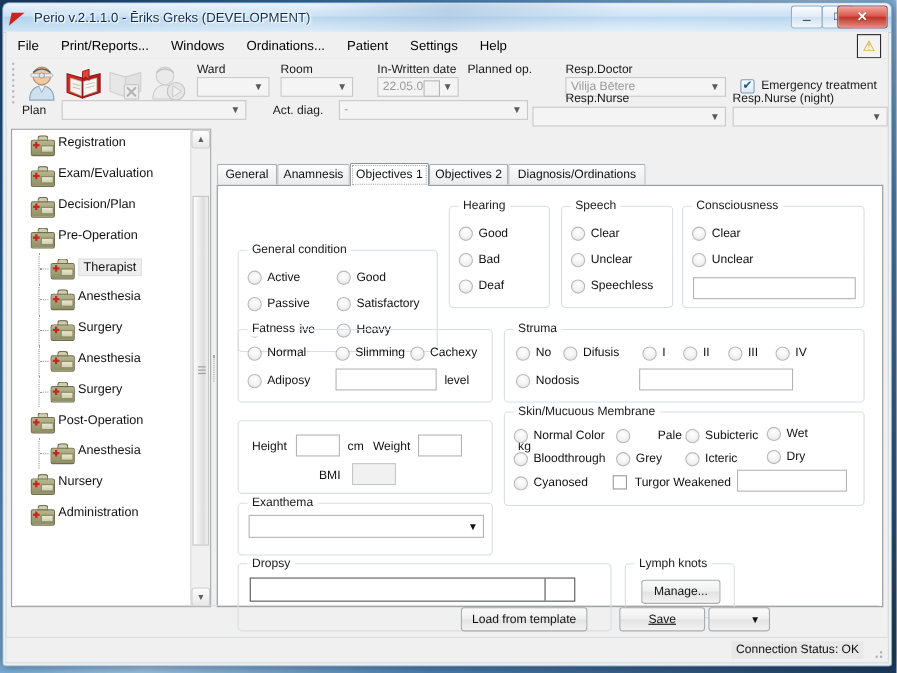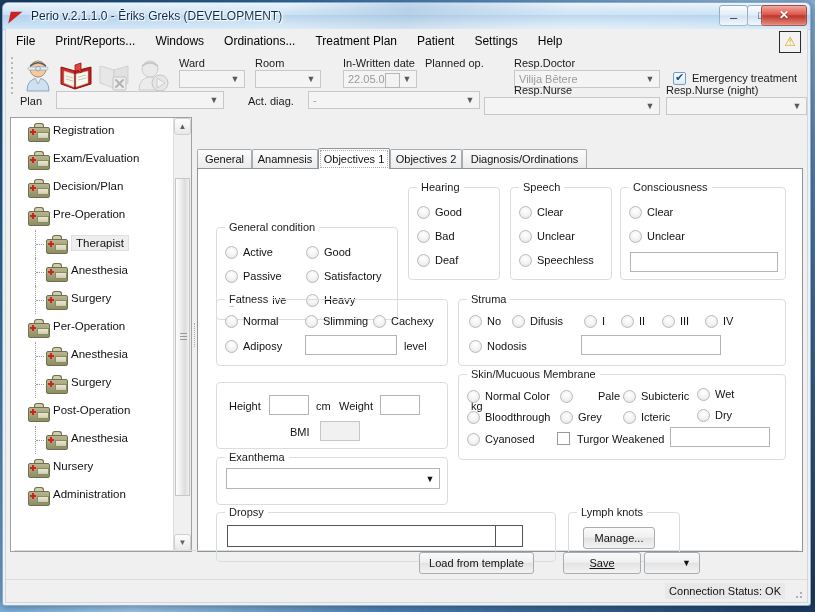--- a/index.html
+++ b/index.html
@@ -320,21 +320,20 @@
       </div>
   </div>
 
   <div id="client">
 
     <div id="menubar">
       <div class="menu-item">File</div>
       <div class="menu-item">Print/Reports...</div>
       <div class="menu-item">Windows</div>
       <div class="menu-item">Ordinations...</div>
-      <div class="menu-item">Treatment Plan</div>
       <div class="menu-item">Patient</div>
       <div class="menu-item">Settings</div>
       <div class="menu-item">Help</div>
       <div id="warn-icon">⚠</div>
     </div>
 
     <div id="toolbar">
       <div id="grip">
         <i></i>
           <i></i>
@@ -533,31 +532,20 @@
               <div class="bag">
                 <div class="handle"></div>
                 <div class="body"></div>
                 <div class="cross"></div>
                 <div class="strip"></div>
               </div>
             </div>
           <div class="tlabel">Surgery</div>
         </div>
 
-        <div class="tnode lvl0">
-          <div class="ico">
-              <div class="bag">
-                <div class="handle"></div>
-                <div class="body"></div>
-                <div class="cross"></div>
-                <div class="strip"></div>
-              </div>
-            </div>
-          <div class="tlabel">Per-Operation</div>
-        </div>
 
         <div class="tnode lvl1">
           <div class="dots elbow"></div>
           <div class="ico">
               <div class="bag">
                 <div class="handle"></div>
                 <div class="body"></div>
                 <div class="cross"></div>
                 <div class="strip"></div>
               </div>
@@ -795,29 +783,29 @@
         </div>
 
         <div class="gbox" style="left:18px; top:288px; width:232px; height:48px;">
           <div class="cap">Exanthema</div>
           <div class="combo" style="left:9px; top:10px; width:214px; height:21px;">
             <div class="val dark"></div>
             <div class="arrow" style="top:3px; color:#111;">▼</div>
           </div>
         </div>
 
-        <div class="gbox" style="left:18px; top:343px; width:340px; height:50px;">
+        <div class="gbox" style="left:18px; top:343px; width:340px; height:62px;">
           <div class="cap">Dropsy</div>
           <div style="position:absolute; left:10px; top:12px; width:296px; height:22px; border:1px solid #555; box-sizing:border-box; background:#fff;">
             <div class="val" style="position:absolute; left:4px; top:0; line-height:20px; font-size:11px; color:#333;"></div>
             <div style="position:absolute; right:0; top:0; width:26px; height:100%; border-left:1px solid #555;"></div>
           </div>
         </div>
 
-        <div class="gbox" style="left:370px; top:343px; width:112px; height:50px;">
+        <div class="gbox" style="left:370px; top:343px; width:100px; height:50px;">
           <div class="cap">Lymph knots</div>
           <div class="btn" style="left:14px; top:14px; width:72px;">Manage...</div>
         </div>
 
       </div>
     </div>
 
     <div id="footer">
       <div class="sep-line" style="top:-2px;"></div>
       <div class="btn" style="right:269px; top:0; width:115px;">Load from template</div>

